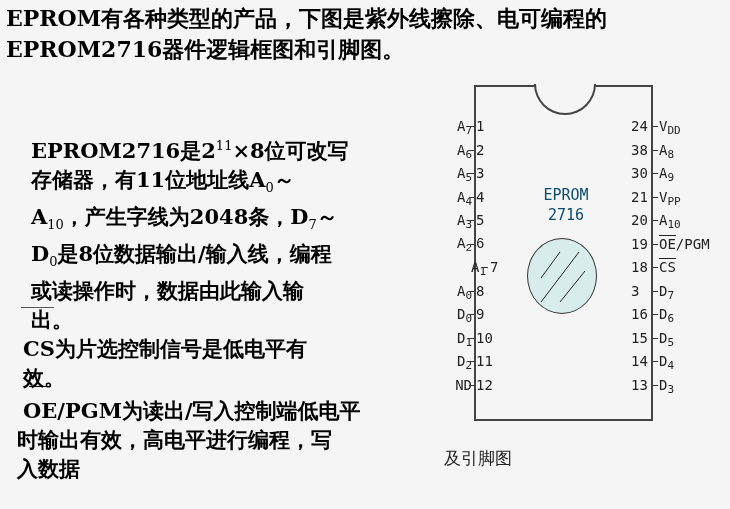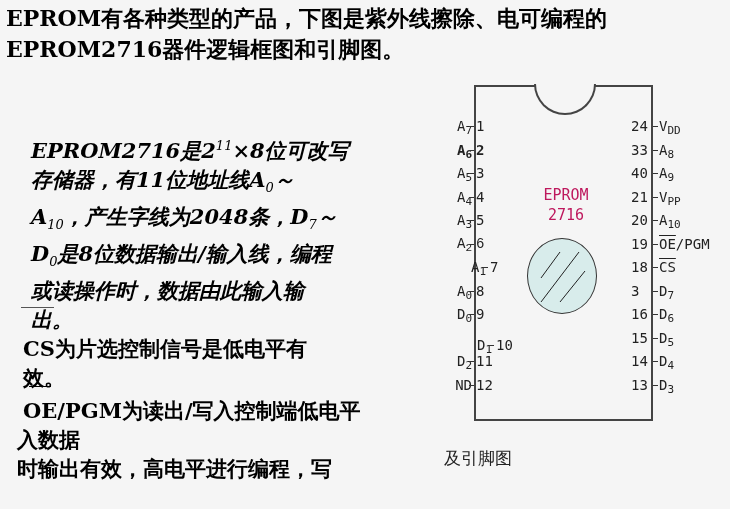--- a/index.html
+++ b/index.html
@@ -20,60 +20,60 @@
   .para sub { vertical-align:-5px; }
   .para sup { vertical-align:8px; }
   .ov { position:relative; }
   .ovline { position:absolute; left:6px; top:-12px; width:22px; height:1px; background:#000; }
   .uline { position:absolute; height:1px; background:#555; }
 
   .chip { left:474px; top:85px; width:179px; height:336px; border:2px solid #444; box-sizing:border-box; }
   .notch { left:534px; top:84px; width:62px; height:31px; border:2px solid #444; border-top:none;
            border-radius:0 0 31px 31px; box-sizing:border-box; background:#f5f5f5; }
   .chipname { left:520px; top:185px; width:92px; text-align:center; font-family:"DejaVu Sans Mono","Liberation Mono",monospace;
-              font-size:15px; line-height:20px; color:#be185d; }
+              font-size:15px; line-height:20px; color:#0c4a6e; }
   .window { left:527px; top:238px; width:70px; height:76px; border:1.5px solid #333; border-radius:50%;
             background:#d8eceb; box-sizing:border-box; }
   .pinrow { position:absolute; height:22px; font-family:"DejaVu Sans Mono","Liberation Mono",monospace;
             font-size:14px; color:#222; line-height:22px; white-space:nowrap; }
   .lname { position:absolute; right:0; text-align:right; }
   .tick { position:absolute; width:5px; height:1px; background:#333; top:11px; }
   .caption { left:444px; top:447px; font-size:17px; font-family:"DejaVu Sans","Liberation Sans",sans-serif; color:#222; }
   .ovr { text-decoration:overline; }
   .small { font-size:11px; vertical-align:-3px; }
 </style>
 </head>
 <body>
 
 <div class="abs title">
   <div>EPROM有各种类型的产品，下图是紫外线擦除、电可编程的</div>
   <div>EPROM2716器件逻辑框图和引脚图。</div>
 </div>
 
-<div class="abs para" style="left:31px;top:131px;font-style:italic;">
+<div class="abs para" style="left:31px;top:131px;">
   <div><span>EPROM2716是2</span><sup>11</sup><span>×8位可改写</span></div>
   <div><span>存储器，有11位地址线A</span><sub>0</sub><span>～</span></div>
   <div><span>A</span><sub>10</sub><span>，产生字线为2048条，D</span><sub>7</sub><span>～</span></div>
   <div><span>D</span><sub>0</sub><span>是8位数据输出/输入线，编程</span></div>
   <div>或读操作时，数据由此输入输</div>
   <div>出。</div>
 </div>
 <div class="abs uline" style="left:21px;top:307px;width:33px;"></div>
 
 <div class="abs para" style="left:23px;top:315px;margin-top:19px;">
   <div>CS为片选控制信号是低电平有</div>
   <div>效。</div>
 </div>
 
 <div class="abs para" style="left:23px;top:396px;">
   <div><span class="ov"><span class="ovline"></span><span>OE</span></span><span>/PGM为读出/写入控制端低电平</span></div>
 </div>
 <div class="abs para" style="left:17px;top:425px;">
+  <div>时输出有效，高电平进行编程，写</div>
   <div>入数据</div>
-  <div>时输出有效，高电平进行编程，写</div>
 </div>
 
 <div class="abs chip"></div>
 <div class="abs notch"></div>
 <div class="abs chipname">
   <div>EPROM</div>
   <div>2716</div>
 </div>
 <div class="abs window">
   <svg width="70" height="76" viewBox="0 0 70 76" style="position:absolute;left:-1px;top:-1px;">
@@ -82,21 +82,21 @@
     <line x1="33" y1="64" x2="58" y2="33" stroke="#222" stroke-width="1"></line>
   </svg>
 </div>
 
 <div id="left-pins">
     <div class="pinrow" style="left: 440px; top: 115px; width: 60px;">
       <span class="lname" style="right:28px">A<span class="small">7</span></span>
       <span class="tick" style="left:29px"></span>
       <span style="position:absolute;left:36px">1</span>
     </div>
-    <div class="pinrow" style="left: 440px; top: 138.5px; width: 60px; font-weight: bold;">
+    <div class="pinrow" style="left: 440px; top: 138.5px; width: 60px;">
       <span class="lname" style="right:28px">A<span class="small">6</span></span>
       <span class="tick" style="left:29px"></span>
       <span style="position:absolute;left:36px">2</span>
     </div>
     <div class="pinrow" style="left: 440px; top: 162px; width: 60px;">
       <span class="lname" style="right:28px">A<span class="small">5</span></span>
       <span class="tick" style="left:29px"></span>
       <span style="position:absolute;left:36px">3</span>
     </div>
     <div class="pinrow" style="left: 440px; top: 185.5px; width: 60px;">
@@ -122,21 +122,21 @@
     <div class="pinrow" style="left: 440px; top: 279.5px; width: 60px;">
       <span class="lname" style="right:28px">A<span class="small">0</span></span>
       <span class="tick" style="left:29px"></span>
       <span style="position:absolute;left:36px">8</span>
     </div>
     <div class="pinrow" style="left: 440px; top: 303px; width: 60px;">
       <span class="lname" style="right:28px">D<span class="small">0</span></span>
       <span class="tick" style="left:29px"></span>
       <span style="position:absolute;left:36px">9</span>
     </div>
-    <div class="pinrow" style="left: 460px; top: 326.5px; width: 60px; margin-top: 7px;">
+    <div class="pinrow" style="left: 440px; top: 326.5px; width: 60px;">
       <span class="lname" style="right:28px">D<span class="small">1</span></span>
       <span class="tick" style="left:29px"></span>
       <span style="position:absolute;left:36px">10</span>
     </div>
     <div class="pinrow" style="left: 440px; top: 350px; width: 60px;">
       <span class="lname" style="right:28px">D<span class="small">2</span></span>
       <span class="tick" style="left:29px"></span>
       <span style="position:absolute;left:36px">11</span>
     </div>
     <div class="pinrow" style="left: 440px; top: 373.5px; width: 60px;">
@@ -145,26 +145,26 @@
       <span style="position:absolute;left:36px">12</span>
     </div>
   </div>
 <div id="right-pins">
     <div class="pinrow" style="left: 628px; top: 115px; width: 100px;">
       <span style="position:absolute;left:3px">24</span>
       <span class="tick" style="left:25px"></span>
       <span style="position:absolute;left:31px">V<span class="small">DD</span></span>
     </div>
     <div class="pinrow" style="left: 628px; top: 138.5px; width: 100px;">
-      <span style="position:absolute;left:3px">33</span>
+      <span style="position:absolute;left:3px">38</span>
       <span class="tick" style="left:25px"></span>
       <span style="position:absolute;left:31px">A<span class="small">8</span></span>
     </div>
     <div class="pinrow" style="left: 628px; top: 162px; width: 100px;">
-      <span style="position:absolute;left:3px">40</span>
+      <span style="position:absolute;left:3px">30</span>
       <span class="tick" style="left:25px"></span>
       <span style="position:absolute;left:31px">A<span class="small">9</span></span>
     </div>
     <div class="pinrow" style="left: 628px; top: 185.5px; width: 100px; text-align: center;">
       <span style="position:absolute;left:3px">21</span>
       <span class="tick" style="left:25px"></span>
       <span style="position:absolute;left:31px">V<span class="small">PP</span></span>
     </div>
     <div class="pinrow" style="left: 628px; top: 209px; width: 100px;">
       <span style="position:absolute;left:3px">20</span>

